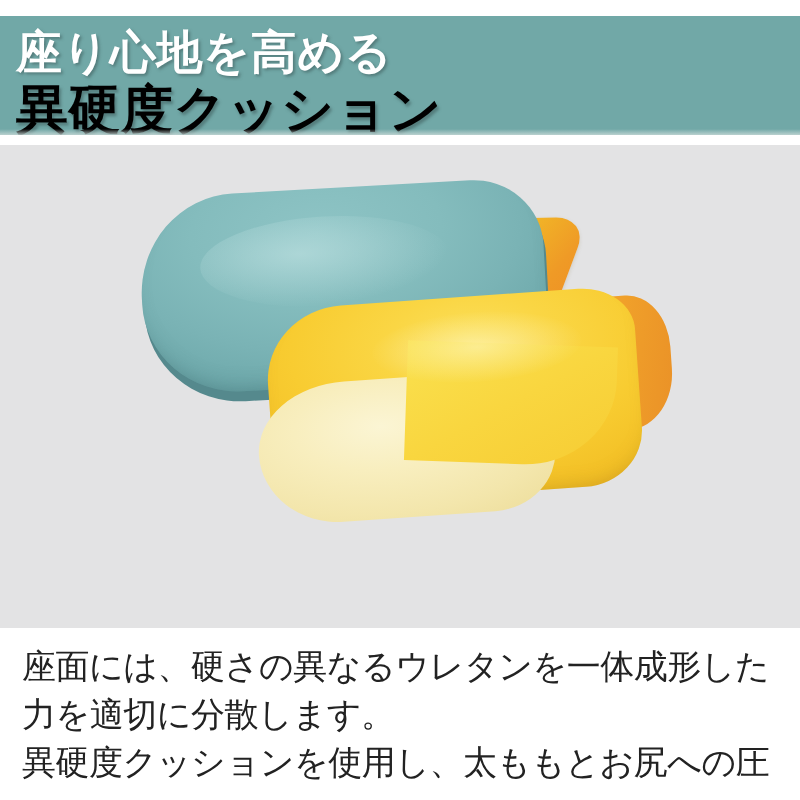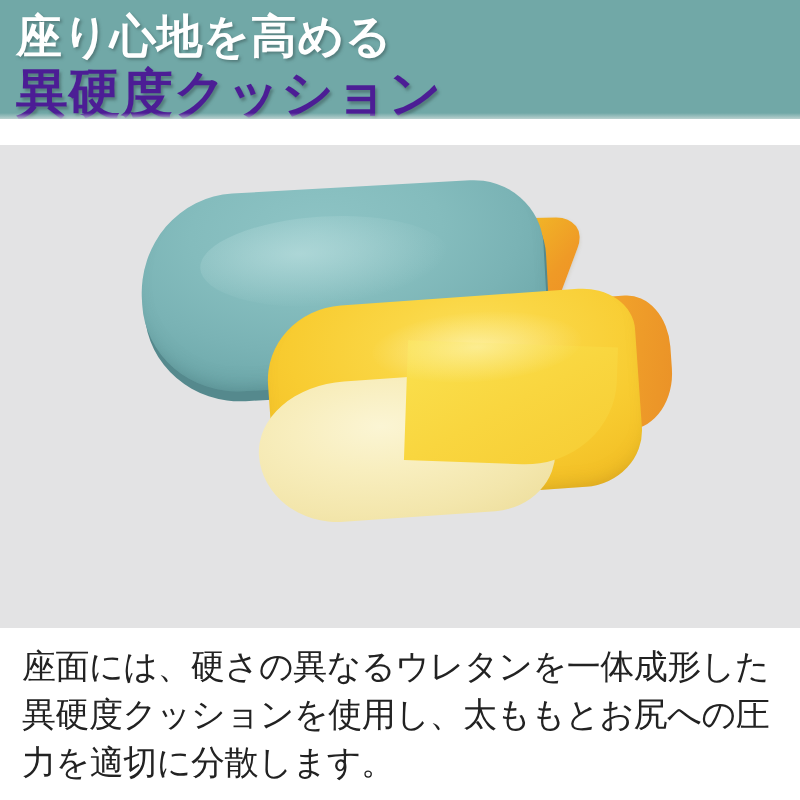--- a/index.html
+++ b/index.html
@@ -15,21 +15,21 @@
     position: relative;
     width: 800px;
     height: 800px;
     overflow: hidden;
     background: #ffffff;
   }
 
   
   .header {
     position: absolute;
-    left: 0; top: 0;
+    left: 0; top: 16px;
     width: 800px;
     height: 119px;
     background: #71a8a7;
     overflow: hidden;
   }
   .header-line {
     position: absolute;
     left: 16px;
     white-space: nowrap;
     font-weight: bold;
@@ -245,21 +245,21 @@
     letter-spacing: -0.5px;
   }
 </style>
 </head>
 <body>
 
 <div id="page">
 
   <div class="header" style="background: rgb(113, 168, 167);">
     <div class="header-line header-line-1" style="color: rgb(255, 255, 255);">座り心地を高める</div>
-    <div class="header-line header-line-2" style="color: #4c1d95;">異硬度クッション</div>
+    <div class="header-line header-line-2" style="color: #000000;">異硬度クッション</div>
     <div class="header-bottom-fade"></div>
   </div>
 
   <div class="stage" style="background: rgb(227, 227, 228);">
 
     <div class="cushion-upper">
       <div class="upper-orange-edge"></div>
       <div class="upper-yellow-edge"></div>
       <div class="upper-cream-edge"></div>
       <div class="upper-teal-shadow"></div>
@@ -274,17 +274,17 @@
       <div class="lower-cream-zone"></div>
       <div class="lower-cream-mask"></div>
       <div class="lower-hilite"></div>
     </div>
 
 
   </div>
 
   <div class="caption">
     <div class="caption-line">座面には、硬さの異なるウレタンを一体成形した</div>
+    <div class="caption-line">力を適切に分散します。</div>
     <div class="caption-line">異硬度クッションを使用し、太ももとお尻への圧</div>
-    <div class="caption-line">力を適切に分散します。</div>
   </div>
 
 </div>
 
 </body></html>

